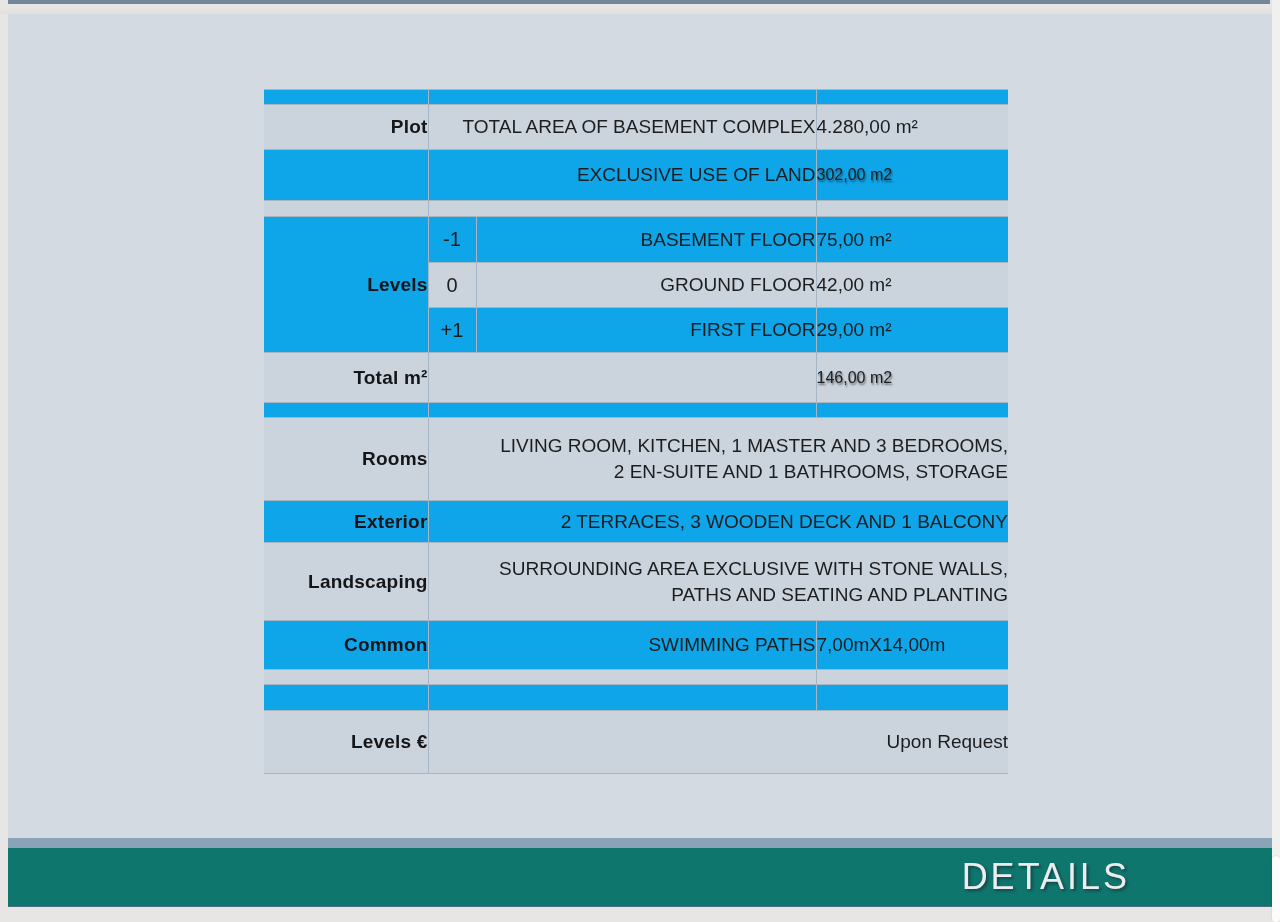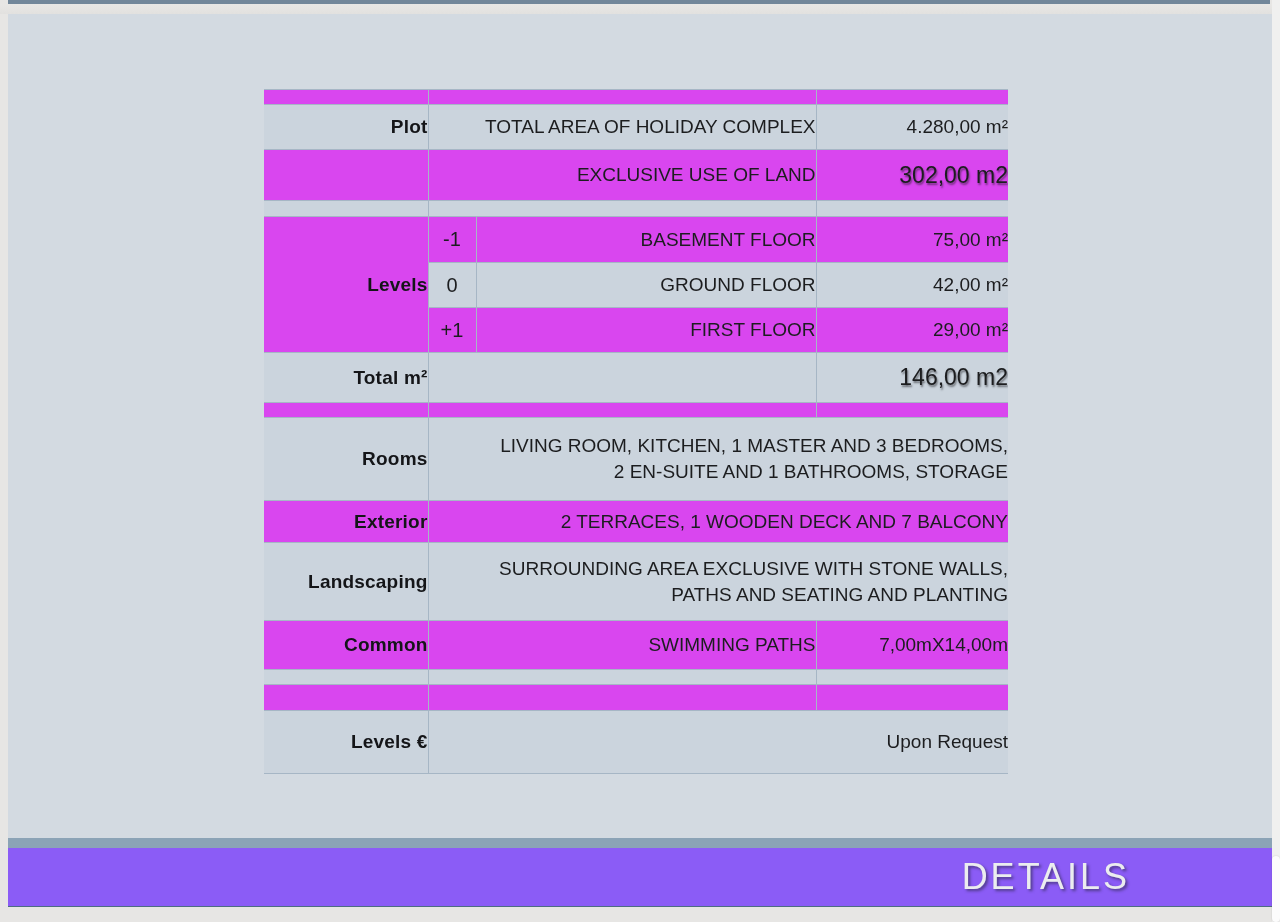--- a/index.html
+++ b/index.html
@@ -32,39 +32,39 @@
     position:absolute; left:264px; top:89px; width:744px;
     border-collapse:collapse; table-layout:fixed;
     font-family:"Liberation Sans", sans-serif;
     color:#1c1d1f; font-size:19px;
   }
   table.details td {
     border-top:1px solid #a6b6c5;
     border-bottom:1px solid #a6b6c5;
     padding:0; vertical-align:middle; overflow:hidden;
   }
-  td.l { background:#d946ef; }
+  td.l { background:#0ea5e9; }
   td.d { background:#cbd4dd; }
   td.vr { border-right:1px solid #a6b6c5;margin-top:37px; }
   td.lab { text-align:right; font-weight:bold; padding-right:12px; color:#141518; letter-spacing:.2px; }
   td.mid { text-align:right; padding-right:11px; }
-  td.val { text-align:right; padding-right:9px; }
+  td.val { padding-right:9px; }
   td.lvl { text-align:center; font-size:20px; }
-  td.big { font-size:23px; text-shadow:1px 1.5px 2px rgba(25,25,30,.55); }
+  td.big { font-size:16px; text-shadow:1px 1.5px 2px rgba(25,25,30,.55); }
   td.topalign { vertical-align:top; padding-top:12px; }
   .two-line div { line-height:26px; text-align:right;padding-left:32px; }
 
   
   .footer-band {
     position:absolute; left:0; bottom:59px; width:100%; height:10px;
     background:#8ba3b6;
   }
   .footer-bar {
     position:absolute; left:0; bottom:0; width:100%; height:59px;
-    background:#8b5cf6;
+    background:#0f766e;
     border-bottom:1px solid #4d6c82;
   }
   .footer-title {
     position:absolute; right:142px; top:0; height:58px; line-height:58px;
     font-size:36px; letter-spacing:3px; color:#ebedef;
     text-shadow:2px 2px 3px rgba(20,25,30,.5);
   }
 
   
   .scrollbar-track {
@@ -100,21 +100,21 @@
 
   <tbody>
       <tr style="height:15px">
     <td class="l lab vr"></td>
     <td class="l vr" colspan="2"></td>
     <td class="l"></td>
   </tr>
 
   <tr style="height:45px">
     <td class="d lab vr">Plot</td>
-    <td class="d mid vr" colspan="2">TOTAL AREA OF HOLIDAY COMPLEX</td>
+    <td class="d mid vr" colspan="2">TOTAL AREA OF BASEMENT COMPLEX</td>
     <td class="d val">4.280,00 m²</td>
   </tr>
 
   <tr style="height:51px">
     <td class="l lab vr"></td>
     <td class="l mid vr" colspan="2">EXCLUSIVE USE OF LAND</td>
     <td class="l val big">302,00 m2</td>
   </tr>
 
   <tr style="height:16px">
@@ -157,21 +157,21 @@
   <tr style="height:83px">
     <td class="d lab vr topalign">Rooms</td>
     <td class="d mid two-line" colspan="3">
       <div>LIVING ROOM, KITCHEN, 1 MASTER AND 3 BEDROOMS,</div>
       <div>2 EN-SUITE AND 1 BATHROOMS, STORAGE</div>
     </td>
   </tr>
 
   <tr style="height:42px">
     <td class="l lab vr">Exterior</td>
-    <td class="l mid" colspan="3">2 TERRACES, 1 WOODEN DECK AND 7 BALCONY</td>
+    <td class="l mid" colspan="3">2 TERRACES, 3 WOODEN DECK AND 1 BALCONY</td>
   </tr>
 
   <tr style="height:78px">
     <td class="d lab vr topalign">Landscaping</td>
     <td class="d mid two-line" colspan="3">
       <div>SURROUNDING AREA EXCLUSIVE WITH STONE WALLS,</div>
       <div>PATHS AND SEATING AND PLANTING</div>
     </td>
   </tr>
 

